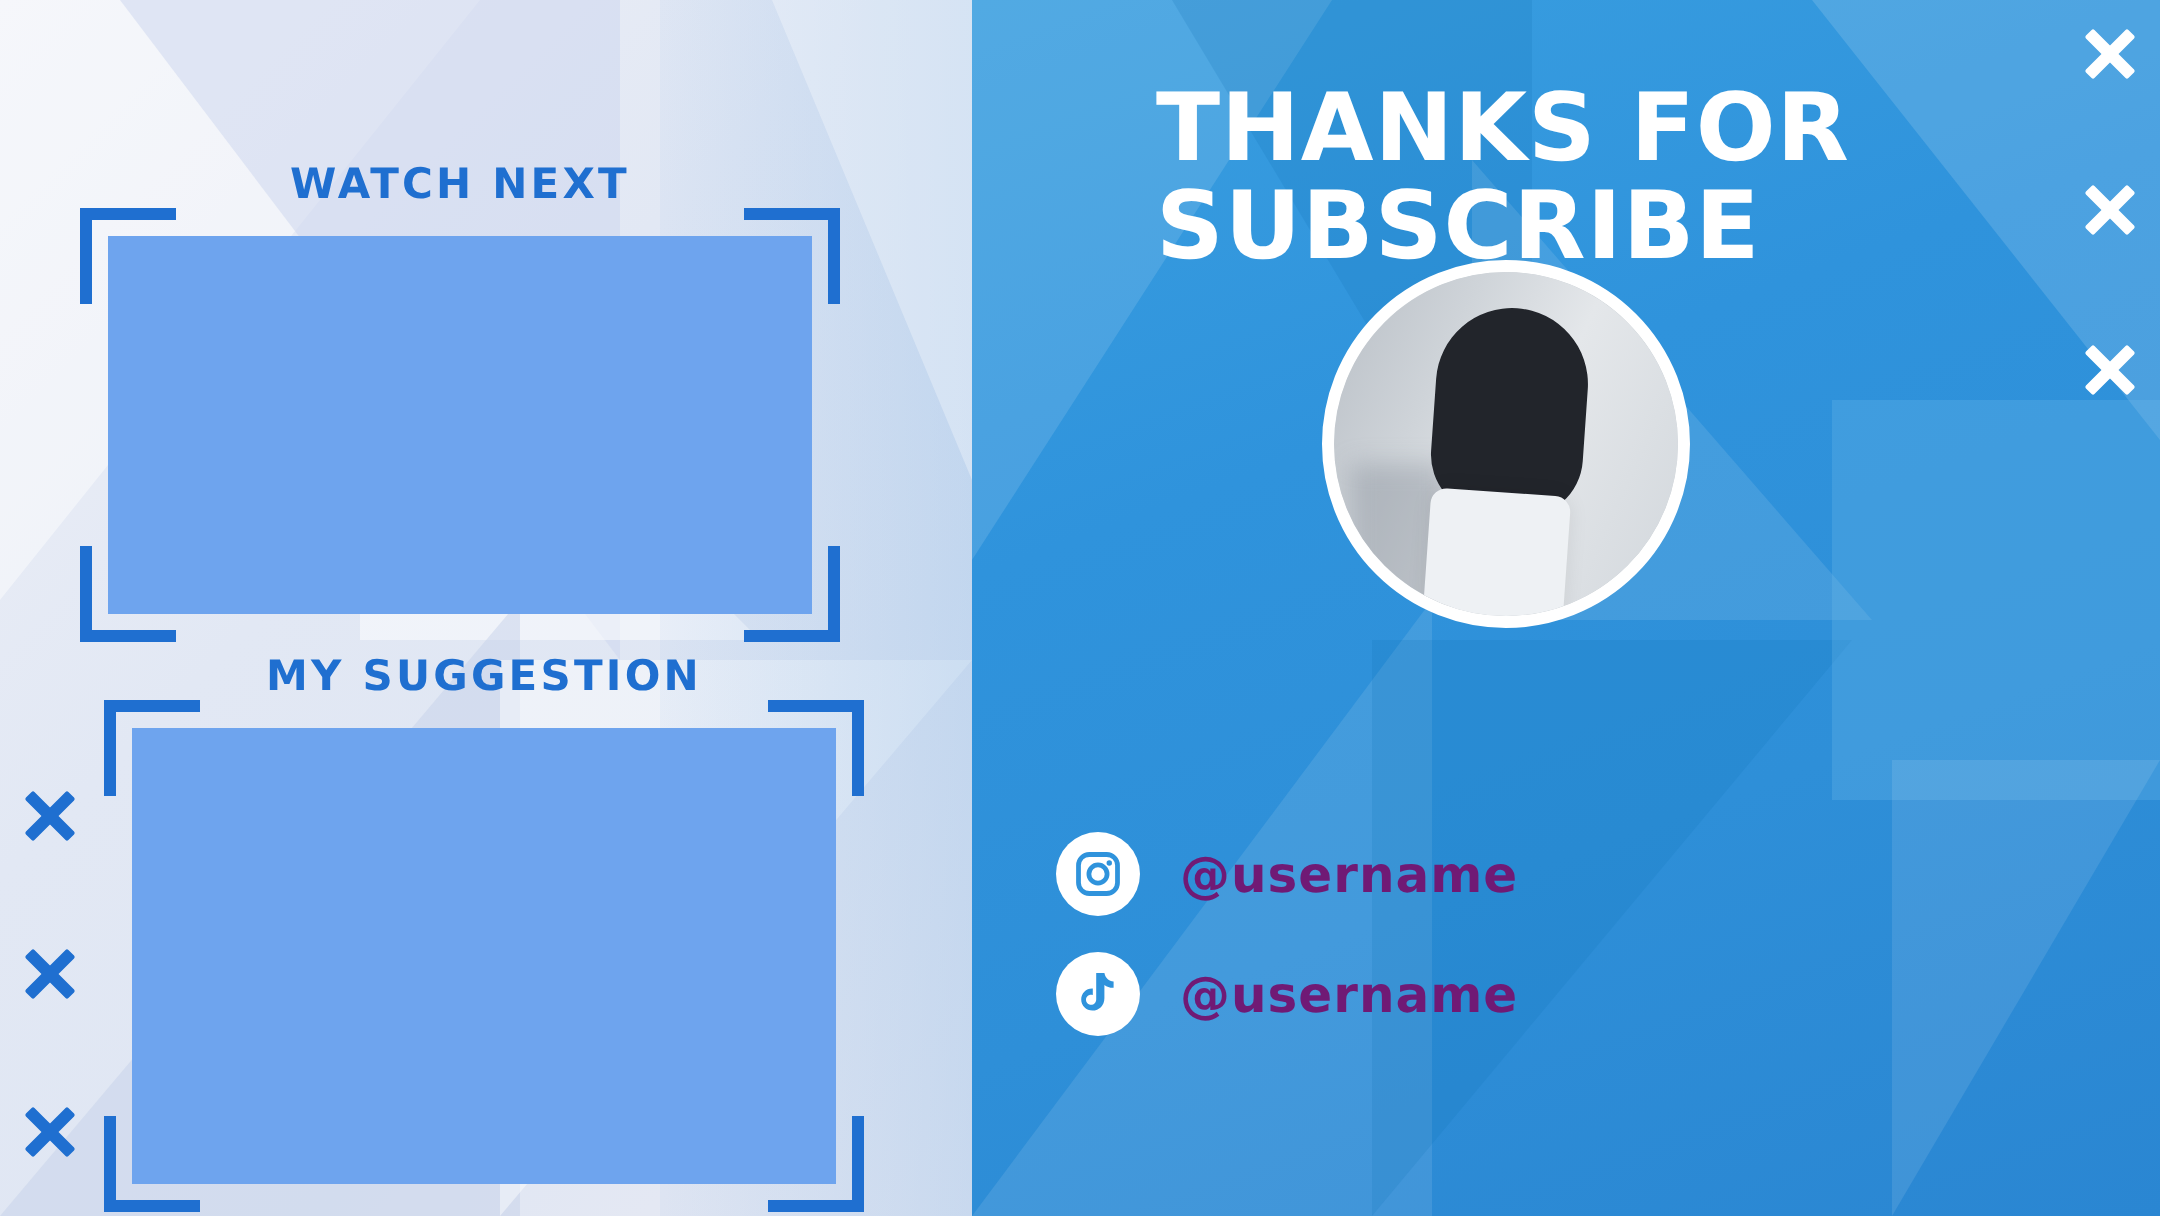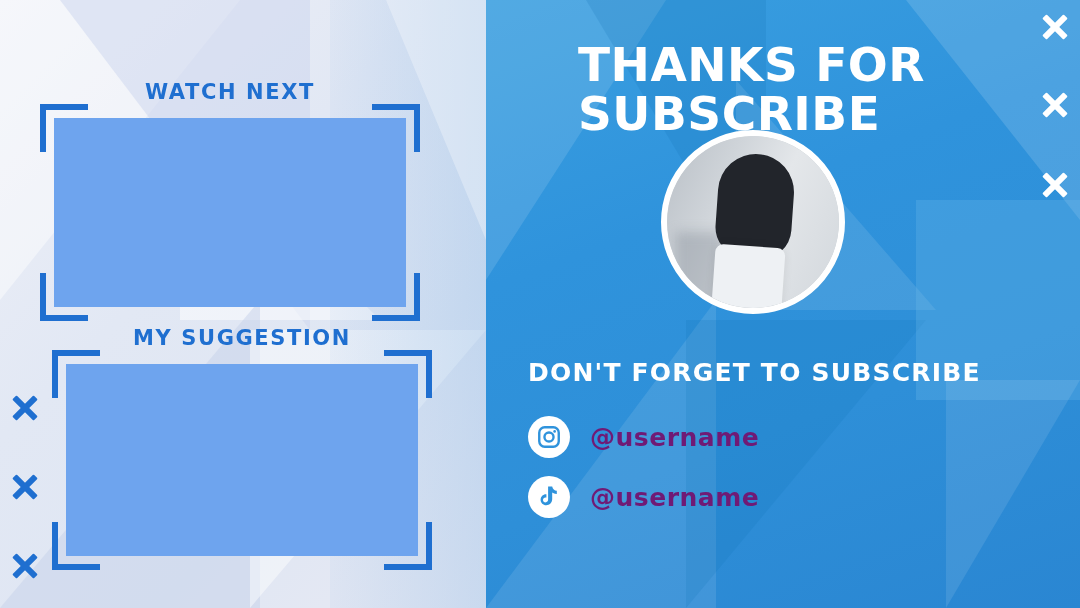--- a/index.html
+++ b/index.html
@@ -217,21 +217,21 @@
 
   <div class="frame" style="left:54px; top:82px; width:352px; height:189px;margin-top:36px;">
     <div class="frame-label">WATCH NEXT</div>
     <div class="thumb"></div>
     <div class="corner tl"></div>
     <div class="corner tr"></div>
     <div class="corner bl"></div>
     <div class="corner br"></div>
   </div>
 
-  <div class="frame" style="left:66px; top:364px; width:352px; height:192px;">
+  <div class="frame" style="left:66px; top:364px; width:352px; height:228px;">
     <div class="frame-label">MY SUGGESTION</div>
     <div class="thumb"></div>
     <div class="corner tl"></div>
     <div class="corner tr"></div>
     <div class="corner bl"></div>
     <div class="corner br"></div>
   </div>
 
   <div class="title">
     <div>THANKS FOR</div>
@@ -239,21 +239,20 @@
   </div>
 
   <div class="avatar-ring">
     <div class="avatar-inner">
       <div class="mic-shadow"></div>
       <div class="mic-foam"></div>
       <div class="mic-body"></div>
     </div>
   </div>
 
-  <div class="subscribe">DON'T FORGET TO SUBSCRIBE</div>
 
   <div class="social-row" style="left:528px; top:416px;">
     <div class="social-icon">
       <svg width="26" height="26" viewBox="0 0 24 24" aria-hidden="true">
         <rect x="3" y="3" width="18" height="18" rx="5" ry="5" fill="none" stroke="#2f93dc" stroke-width="2.2"></rect>
         <circle cx="12" cy="12" r="4.2" fill="none" stroke="#2f93dc" stroke-width="2.2"></circle>
         <circle cx="17.2" cy="6.9" r="1.25" fill="#2f93dc"></circle>
       </svg>
     </div>
     <div class="social-handle">@username</div>

